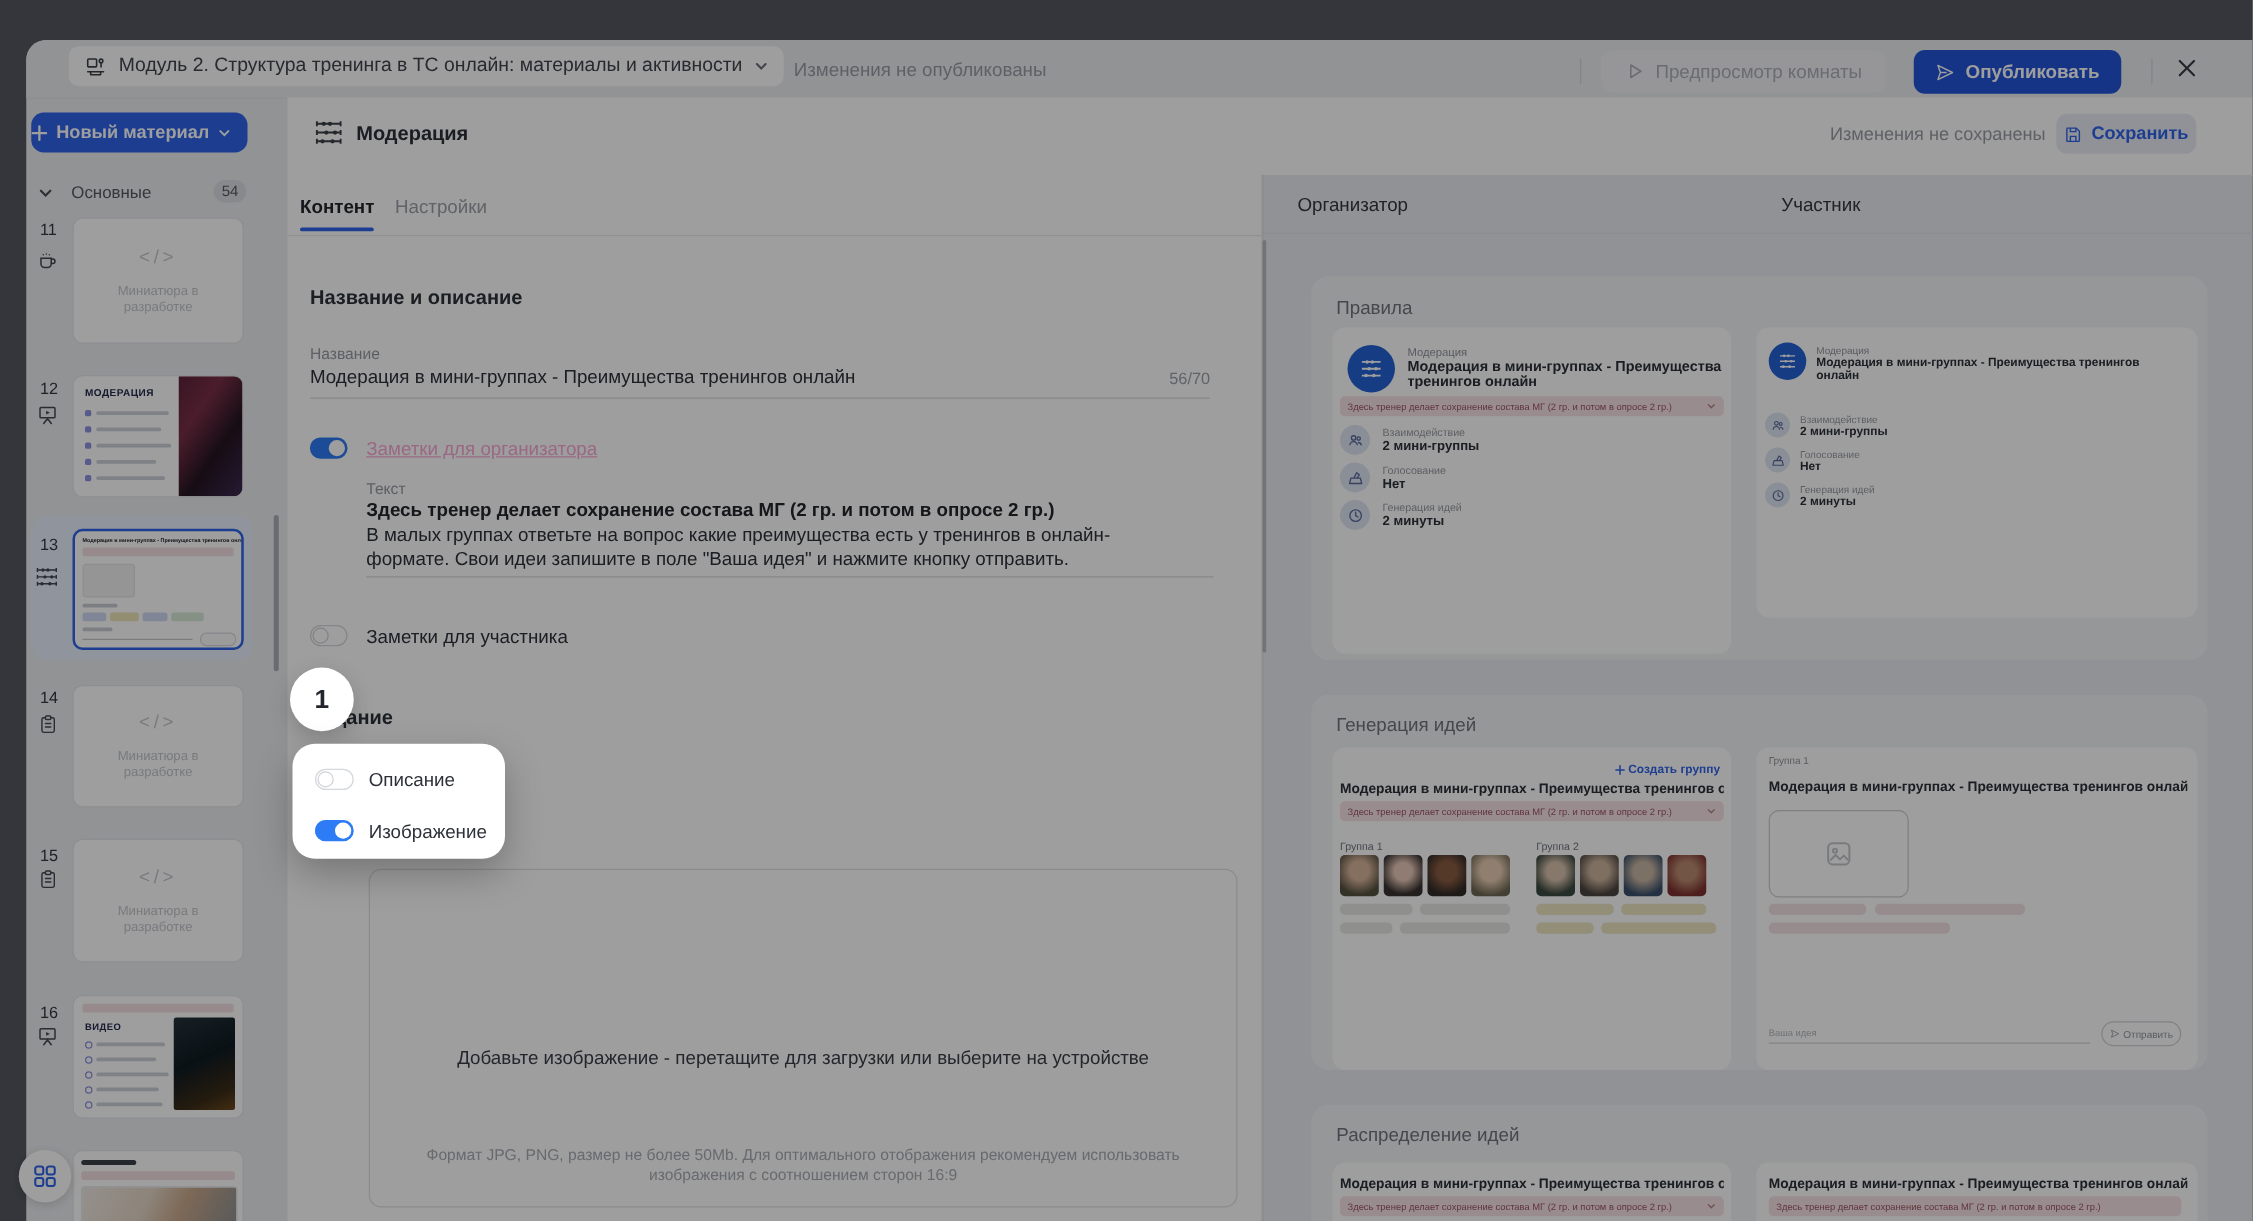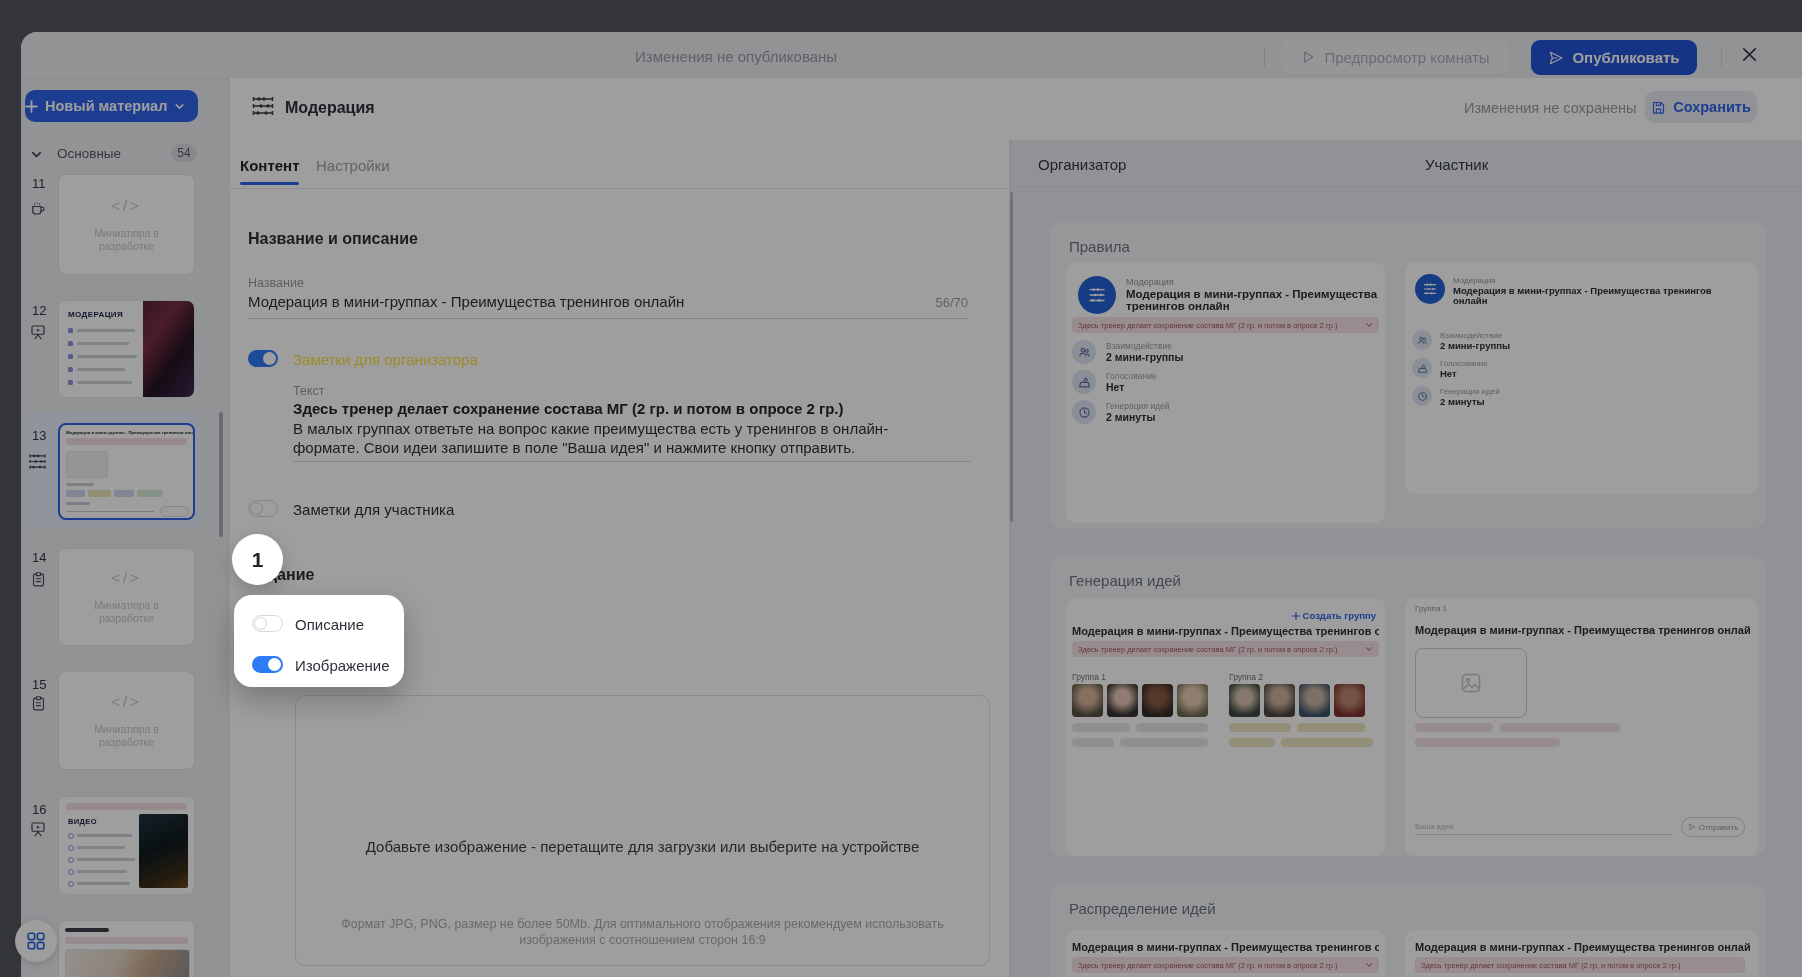--- a/index.html
+++ b/index.html
@@ -49,20 +49,35 @@
   .badge1{left:232px;top:534px;width:51px;height:51px;border-radius:50%;background:#fff;display:flex;align-items:center;justify-content:center;font-size:21px;font-weight:bold;color:#23262c;box-shadow:0 6px 18px rgba(0,0,0,.18);}
   svg{display:block;}
 </style>
 </head>
 <body>
 
 <div id="screen">
   <div class="ab dialog"></div>
 
   <div class="ab topbar"></div>
+  <div class="ab modpill" style="z-index:2;">
+    <span style="color:#3a3f47;">
+      <svg width="19" height="19" viewBox="0 0 24 24" fill="none" stroke="currentColor" stroke-width="1.6" stroke-linecap="round" stroke-linejoin="round">
+          <rect x="4" y="4" width="9" height="8" rx="1"></rect>
+          <circle cx="17.5" cy="6" r="1.8"></circle>
+          <path d="M17.5 8.5v3.5M4 17h16M7 17v3h10v-3"></path>
+        </svg>
+    </span>
+    <span class="t nw">Модуль 2. Структура тренинга в ТС онлайн: материалы и активности</span>
+    <span style="color:#6b6f77;">
+      <svg width="12" height="12" viewBox="0 0 12 12" fill="none" stroke="currentColor" stroke-width="1.6" stroke-linecap="round">
+          <path d="M2.5 4.2l3.5 3.6 3.5-3.6"></path>
+        </svg>
+    </span>
+  </div>
   <div class="ab nw graytxt" style="left:635px;top:48px;font-size:15px;z-index:2;">Изменения не опубликованы</div>
   <div class="ab vdiv" style="left:1264px;top:47px;height:20px;z-index:2;"></div>
   <div class="ab pvw" style="z-index:2;">
     <span>
       <svg width="16" height="16" viewBox="0 0 24 24" fill="none" stroke="currentColor" stroke-width="1.8" stroke-linejoin="round">
           <path d="M7 4.5l12 7.5-12 7.5z"></path>
         </svg>
     </span>
     <span class="nw">Предпросмотр комнаты</span>
   </div>
@@ -267,21 +282,21 @@
 
   <div class="ab nw" style="left:248px;top:230px;font-size:16px;font-weight:bold;color:#2d3139;z-index:2;">Название и описание</div>
   <div class="ab nw" style="left:248px;top:276px;font-size:12.5px;color:#959aa2;z-index:2;">Название</div>
   <div class="ab nw" style="left:248px;top:293px;font-size:15px;color:#2d3139;z-index:2;">Модерация в мини-группах - Преимущества тренингов онлайн</div>
   <div class="ab nw" style="left:912px;top:295px;width:56px;text-align:right;font-size:13px;color:#9aa0a8;z-index:2;">56/70</div>
   <div class="ab" style="left:248px;top:318px;width:720px;height:1px;background:#d9dbe0;z-index:2;"></div>
 
   <div class="ab tg on" style="left:248px;top:350px;width:30px;height:17px;z-index:2;">
       <span class="k"></span>
     </div>
-  <div class="ab nw" style="left:293px;top:351px;font-size:15px;color:#fde047;z-index:2;">Заметки для организатора</div>
+  <div class="ab nw" style="left:293px;top:351px;font-size:15px;color:#f9a8d4;z-index:2;text-decoration:underline;">Заметки для организатора</div>
   <div class="ab nw" style="left:293px;top:384px;font-size:12.5px;color:#959aa2;z-index:2;">Текст</div>
   <div class="ab nw" style="left:293px;top:400px;font-size:15px;font-weight:bold;color:#23262c;z-index:2;">Здесь тренер делает сохранение состава МГ (2 гр. и потом в опросе 2 гр.)</div>
   <div class="ab" style="left:293px;top:419px;width:640px;font-size:15px;line-height:19px;color:#2d3139;z-index:2;">В малых группах ответьте на вопрос какие преимущества есть у тренингов в онлайн-формате. Свои идеи запишите в поле "Ваша идея" и нажмите кнопку отправить.</div>
   <div class="ab" style="left:293px;top:461px;width:678px;height:1px;background:#d9dbe0;z-index:2;"></div>
 
   <div class="ab tg off" style="left:248px;top:500px;width:30px;height:17px;z-index:2;">
       <span class="k"></span>
     </div>
   <div class="ab nw" style="left:293px;top:501px;font-size:15px;color:#2d3139;z-index:2;">Заметки для участника</div>
 

